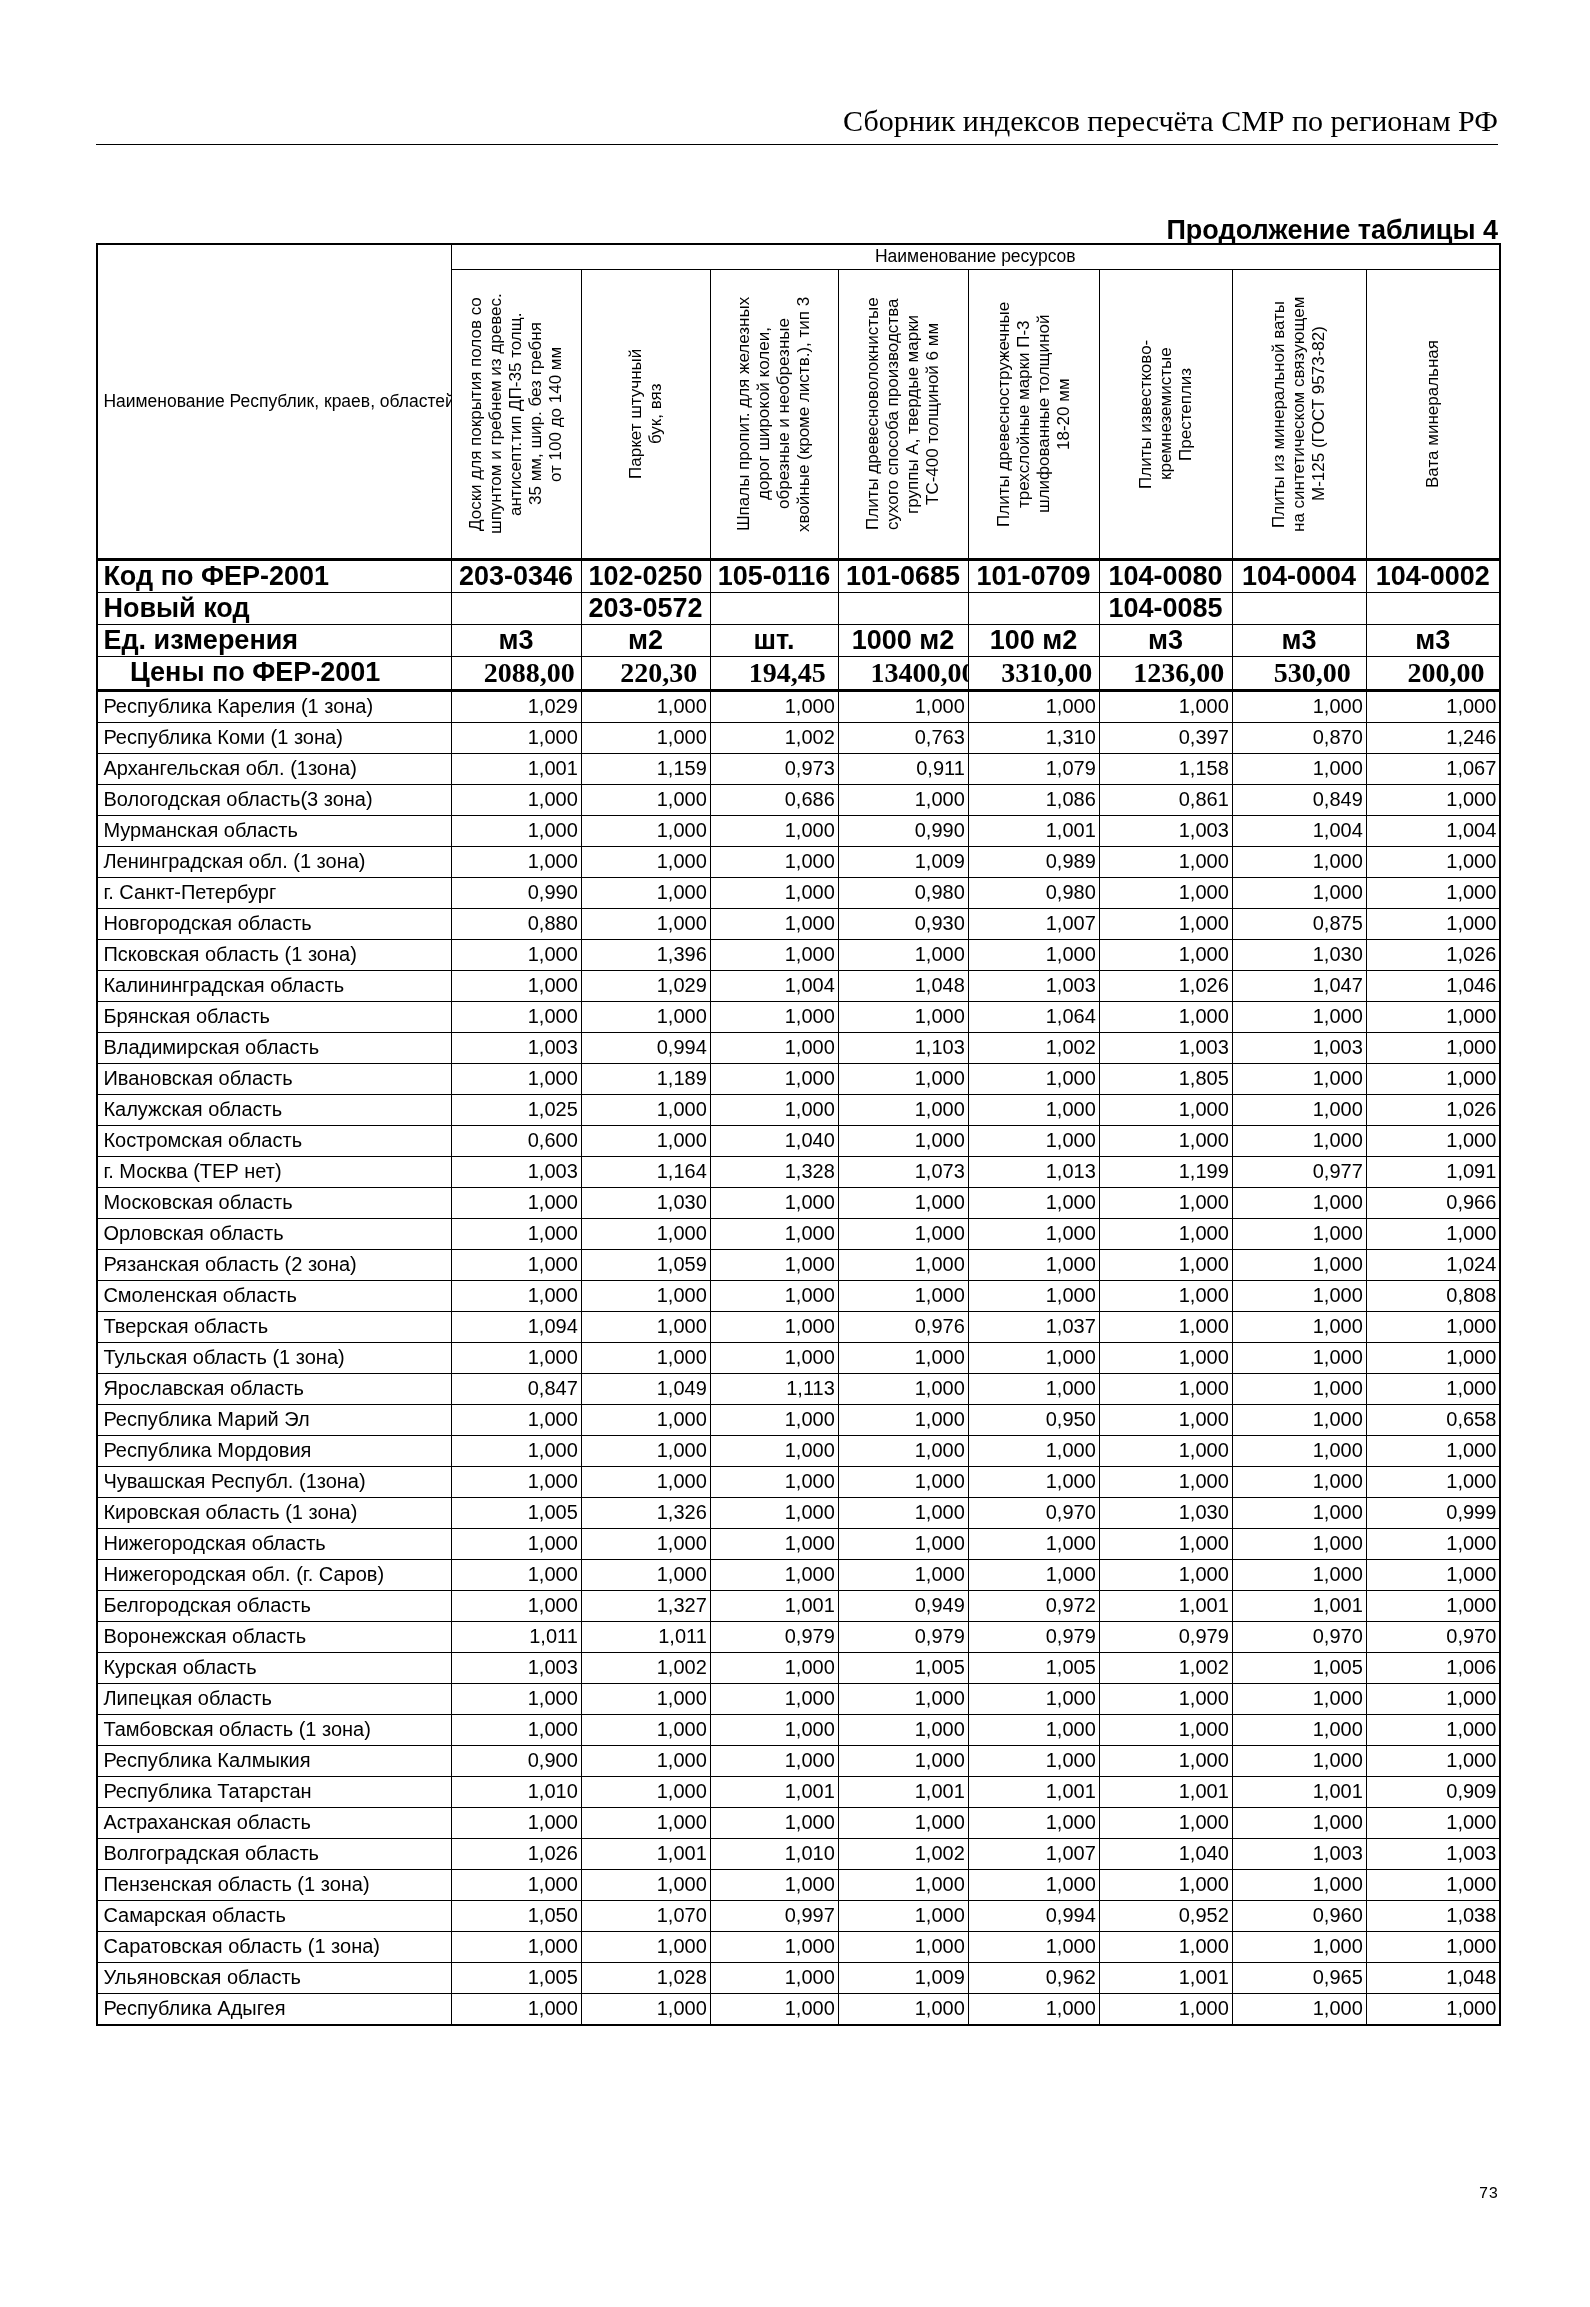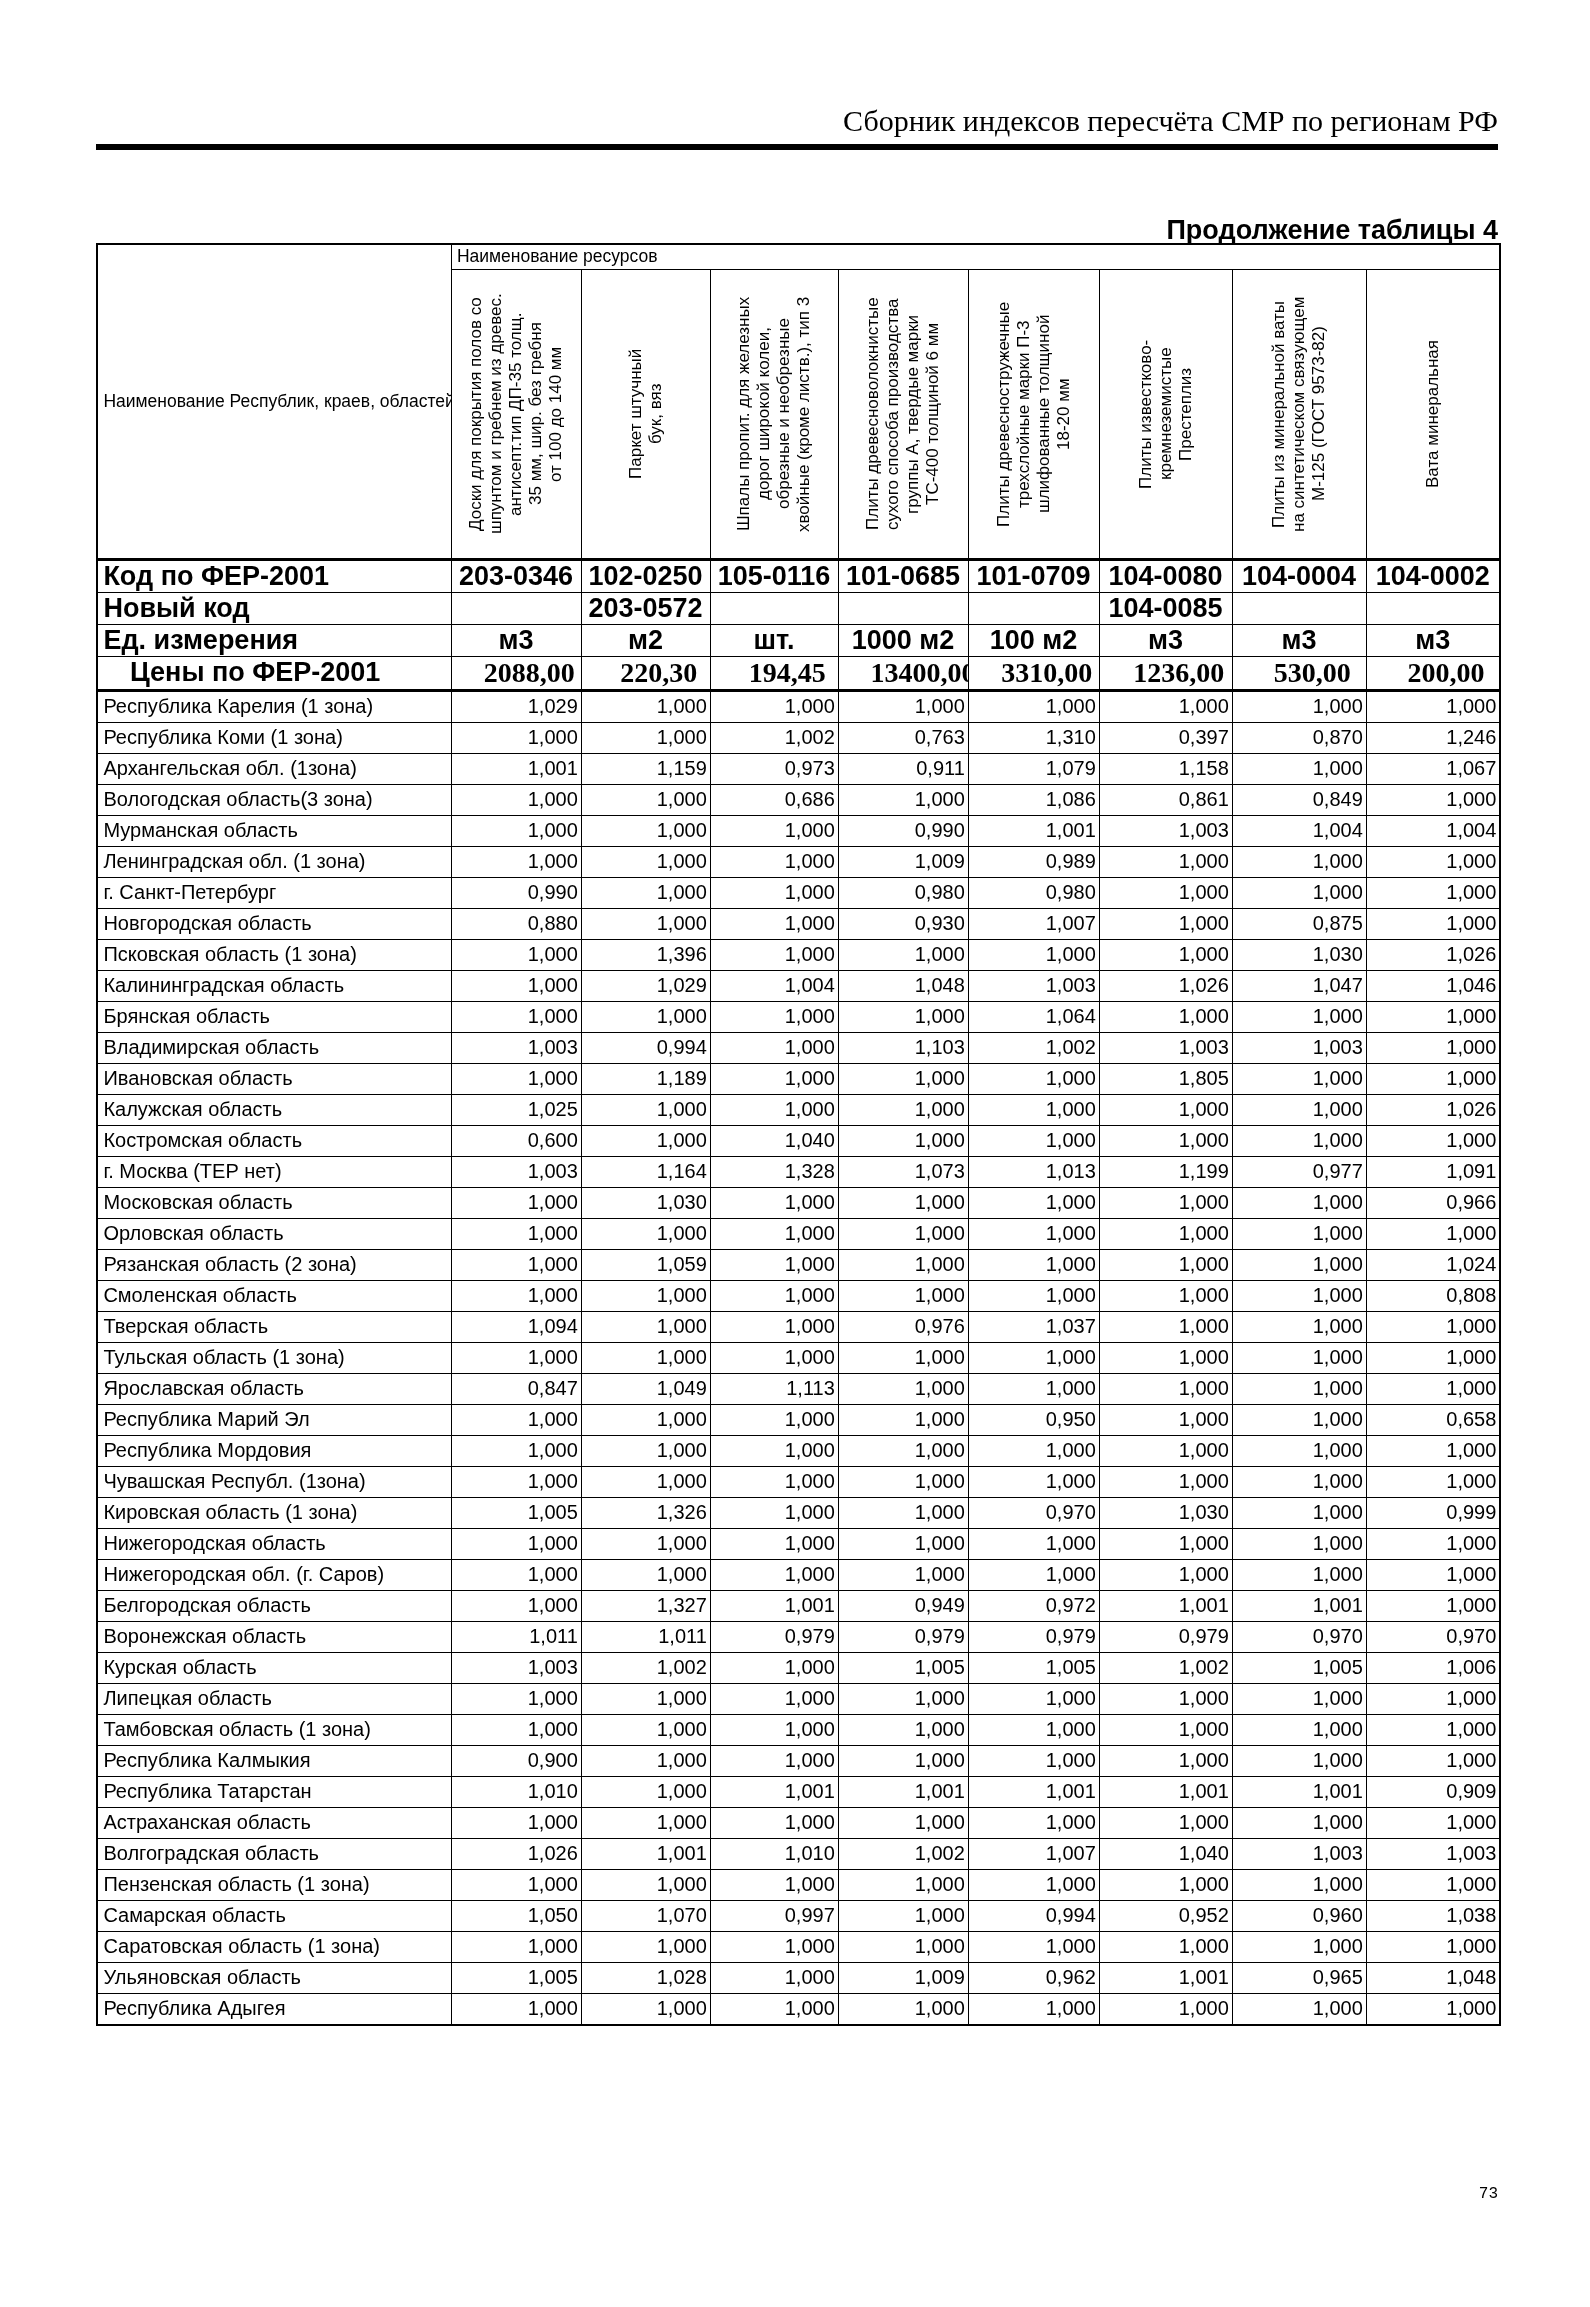--- a/index.html
+++ b/index.html
@@ -1,34 +1,34 @@
 <!DOCTYPE html>
 <html style="font-size:10.8px"><head>
 <meta charset="utf-8">
 <style>
   html, body { margin: 0; padding: 0; background: #ffffff; }
   body { width: 1591px; height: 2307px; position: relative; overflow: hidden; color: #000; }
   .running-head {
     position: absolute; left: 96px; top: 101px; width: 1402px; text-align: right;
     font-family: "Liberation Serif", serif; font-size: 30px; line-height: 40px;
-    border-bottom: 6px solid #000000; padding-bottom: 2.7px;
+    border-bottom: 1px solid #000000; padding-bottom: 2.7px;
   }
   .cont-title {
     position: absolute; left: 96px; top: 195px; width: 1402px; text-align: right;
     font-family: "Liberation Sans", sans-serif; font-weight: bold; font-size: 27px; line-height: 34px; margin-top: 18px;
   }
   table.main {
     position: absolute; left: 96px; top: 243px; width: 1402px;
     border-collapse: collapse; table-layout: fixed;
     font-family: "Liberation Sans", sans-serif; font-size: 21px;
     border: 2.7px solid #000;
   }
   table.main td, table.main th { border: 1.3px solid #000; padding: 0 5.4px; overflow: hidden; white-space: nowrap; }
   th.region-head { font-weight: normal; font-size: 17.5px; text-align: left; white-space: normal; line-height: 23px; }
-  th.res-group { font-weight: normal; font-size: 17.5px; height: 23.6px; text-align: left; }
+  th.res-group { font-weight: normal; font-size: 17.5px; height: 23.6px; text-align: center; }
   th.vhead { height: 288px; padding: 0; vertical-align: middle; }
   .vtext {
     writing-mode: vertical-rl; transform: rotate(180deg);
     font-size: 17px; line-height: 20px; font-weight: normal; white-space: pre-line;
     text-align: center; margin: 0 auto; height: 276px; display: flex; align-items: center; justify-content: center;
   }
   tr.meta td { height: 30px; font-weight: bold; font-size: 27px; }
   tr.meta td.c { text-align: center; }
   tr.meta.first td { border-top: 3.4px solid #000; }
   tr.meta.prices td.c { font-family: "Liberation Serif", serif; font-size: 28px; }

